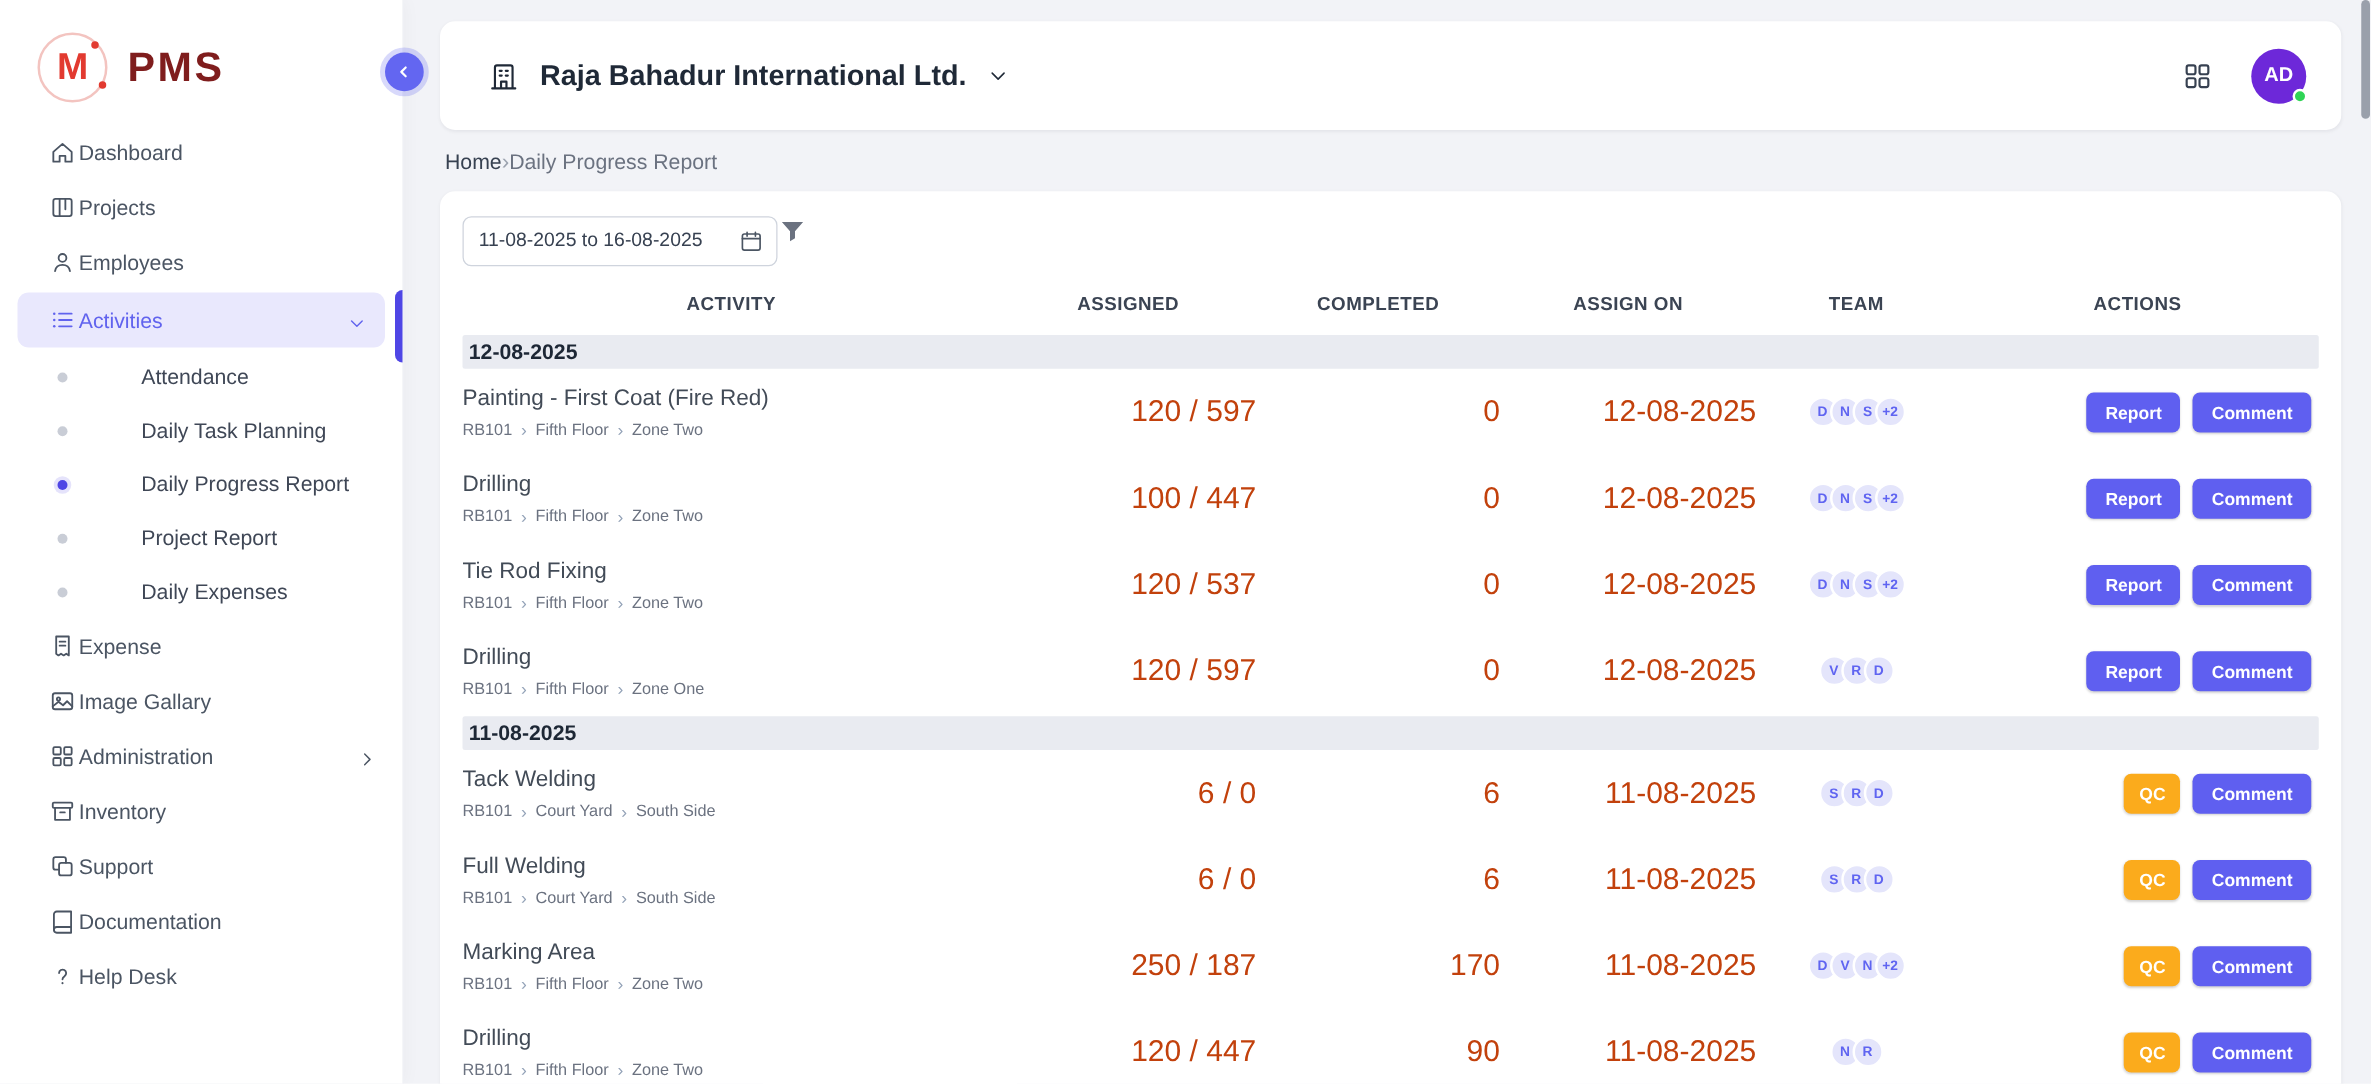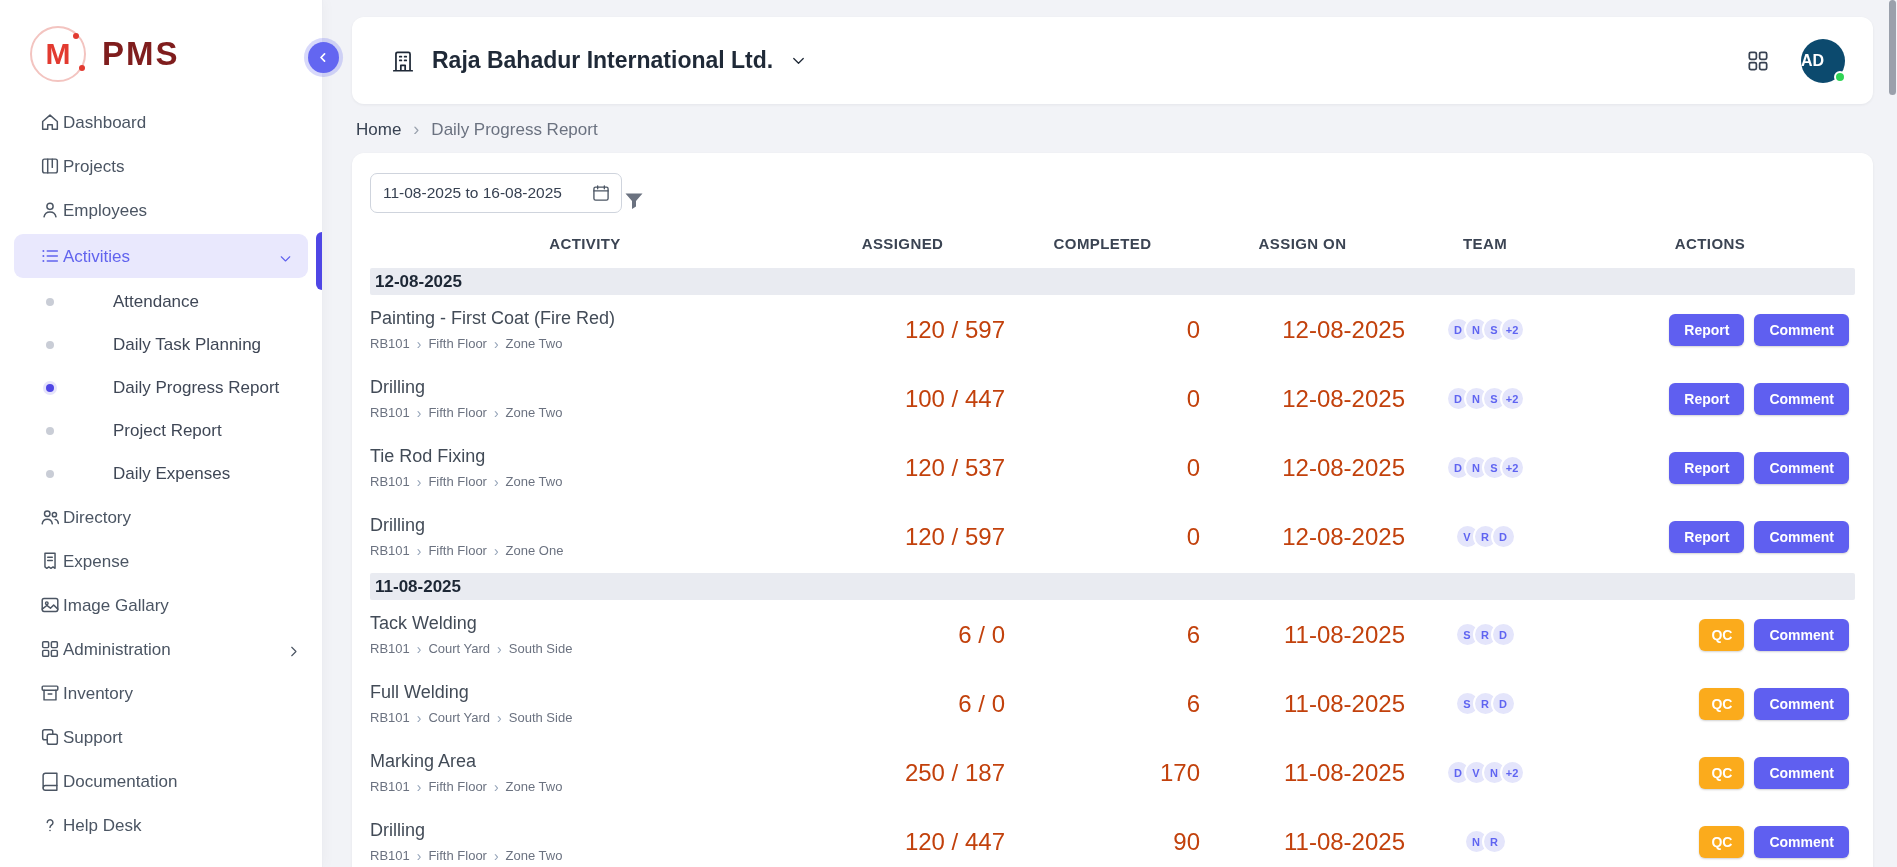--- a/index.html
+++ b/index.html
@@ -74,40 +74,40 @@
     height:87px; background:#fff; border-radius:12px;
     box-shadow:0 1px 3px rgba(16,24,40,.06);
     display:flex; align-items:center; justify-content:space-between;
     padding:0 28px 0 38px;
   }
   .company { display:flex; align-items:center; gap:16px; cursor:pointer; color:#1f2937; }
   .company .name { font-size:23px; font-weight:600; }
   .top-right { display:flex; align-items:center; gap:30px; }
   .avatar {
     position:relative; width:44px; height:44px; border-radius:50%;
-    background:#0c4a6e; color:#fff; font-size:16px; font-weight:700;
-    display:flex; align-items:center; justify-content:flex-start; cursor:pointer;
+    background:#6d28d9; color:#fff; font-size:16px; font-weight:700;
+    display:flex; align-items:center; justify-content:center; cursor:pointer;
   }
   .avatar .status {
     position:absolute; right:-1px; bottom:0px; width:12px; height:12px;
     border-radius:50%; background:#2fd455; border:2px solid #fff;
   }
 
-  .breadcrumb { display:flex; align-items:center; gap:12px; margin:15px 0 13px 4px; font-size:17px; }
+  .breadcrumb { display:flex; align-items:center; margin:15px 0 13px 4px; font-size:17px; }
   .breadcrumb .home { color:#374151; cursor:pointer; }
   .breadcrumb .sep { color:#9ca3af; font-size:18px; }
   .breadcrumb .current { color:#6b7280; }
 
   .content-card {
     background:#fff; border-radius:12px 12px 0 0;
     box-shadow:0 1px 3px rgba(16,24,40,.06);
     min-height:714px; padding:18px;
   }
 
-  .filter-row { display:flex; align-items:flex-end; margin:2px 0 6px 0; }
+  .filter-row { display:flex; align-items:flex-start; margin:2px 0 6px 0; }
   .date-field {
     display:flex; align-items:center; gap:8px;
     width:252px; height:40px; border:1px solid #cfd4dd; border-radius:7px;
     padding:0 10px 0 12px; background:#fff;
   }
   .date-field input {
     border:none; outline:none; flex:1; font-family:inherit;
     font-size:15.5px; color:#374151; background:transparent;
   }
   .date-field .ic { width:20px; height:20px; color:#4b5563; stroke:#4b5563; cursor:pointer; }
@@ -218,29 +218,20 @@
       <span class="sub-dot"></span>
       <span>Project Report</span>
     </div>
     <div class="sub-item">
       <span class="sub-dot"></span>
       <span>Daily Expenses</span>
     </div>
 
     <div class="nav-item">
       <svg class="ic" viewBox="0 0 24 24">
-          <circle cx="9" cy="8.5" r="3"></circle>
-          <path d="M3.5 19.5c.5-3.3 2.8-5 5.5-5s5 1.7 5.5 5"></path>
-          <circle cx="16.8" cy="9.5" r="2.3"></circle>
-          <path d="M17.6 14.6c2 .4 3.2 1.9 3.5 4.4"></path>
-        </svg>
-      <span>Directory</span>
-    </div>
-    <div class="nav-item">
-      <svg class="ic" viewBox="0 0 24 24">
           <path d="M6.5 3.5h11V20l-2.2-1.5-2.3 1.5-2.3-1.5L8.5 20l-2-1.5z"></path>
           <path d="M9.5 8h5M9.5 11.5h5"></path>
         </svg>
       <span>Expense</span>
     </div>
     <div class="nav-item">
       <svg class="ic" viewBox="0 0 24 24">
           <rect x="3.5" y="5" width="17" height="14" rx="2"></rect>
           <circle cx="8.5" cy="10" r="1.4"></circle>
           <path d="M3.5 16.5l5-4 4 3 3.5-3.5 4.5 4.5"></path>

